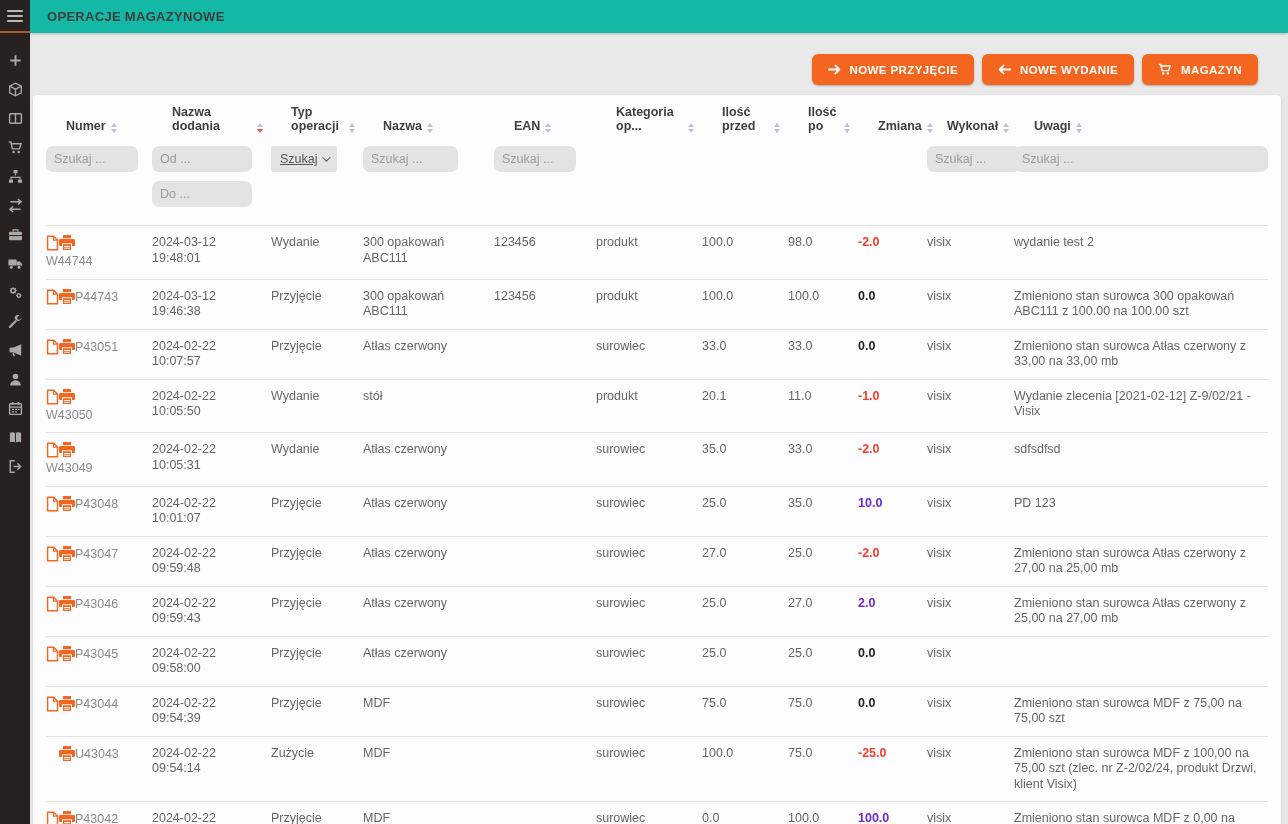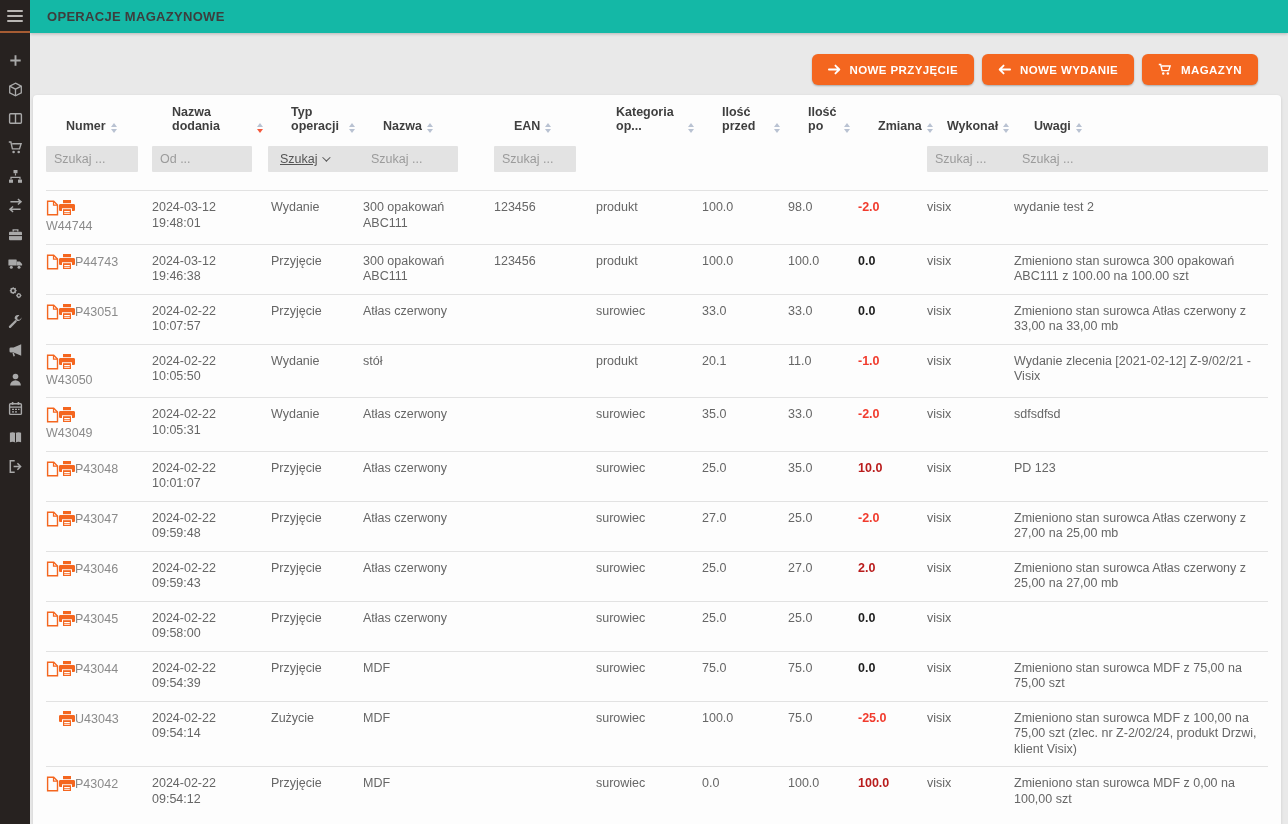--- a/index.html
+++ b/index.html
@@ -36,43 +36,43 @@
   .grid-row { display:grid; grid-template-columns:106px 119px 92px 131px 102px 106px 86px 70px 69px 87px minmax(0,1fr); }
 
   .thead { padding-top:10px; padding-bottom:18px; }
   .th { display:flex; align-items:flex-end; font-size:12.5px; font-weight:bold; color:#3f3f3f; padding-right:8px; cursor:pointer;margin-left:20px; }
   .sort { display:inline-flex; flex-direction:column; gap:2px; margin-left:5px; }
   .tri-up   { width:0; height:0; border-left:3.5px solid transparent; border-right:3.5px solid transparent; border-bottom:4px solid #b9c2d2; }
   .tri-down { width:0; height:0; border-left:3.5px solid transparent; border-right:3.5px solid transparent; border-top:4px solid #b9c2d2; }
   .tri-down.active { border-top-color:#f4583c; }
 
   .filters { margin-top:13px; align-items:start; }
-  .f-input { background:#e3e3e3; border:0; border-radius:1px; height:26px; font-family:"Liberation Sans",sans-serif;
+  .f-input { background:#e3e3e3; border:0; border-radius:7px; height:26px; font-family:"Liberation Sans",sans-serif;
              font-size:12.5px; color:#555; padding:0 8px; outline:none; display:block; }
   .f-input::placeholder { color:#9b9b9b; opacity:1; }
-  .date-stack { display:flex; flex-direction:row; gap:16px; }
+  .date-stack { display:flex; flex-direction:column; gap:9px; }
   .f-select { background:#e3e3e3; border-radius:3px; height:26px; width:66px; display:flex; align-items:center;
               justify-content:space-between; padding:0 9px; font-size:12.5px; color:#555; cursor:pointer;text-decoration:underline; }
   .chev { width:6px; height:6px; border-right:1.4px solid #555; border-bottom:1.4px solid #555;
           transform:rotate(45deg) translateY(-2px); }
 
   .w-numer{width:92px} .w-date{width:100px} .w-nazwa{width:95px} .w-ean{width:82px} .w-wyk{width:94px} .w-uwagi{width:100%}
 
   
   .tr { border-top:1px solid #e2e2e2; min-height:49px; cursor:pointer; }
   .td { padding:9px 10px 9px 0; font-size:12.5px; color:#666; line-height:15.5px; }
   .cell-num { display:flex; flex-wrap:wrap; align-items:flex-start; padding-right:4px; }
   .ricon { display:block; height:16px; }
   .ricon.hidden { visibility:hidden; }
   .num-text { color:#8b8b8b; margin-top:1px; }
   .num-text.wrap { flex-basis:100%; margin-top:3px; }
   .two-line span { display:block; }
   .change { font-weight:bold; color:#1d1d1d; }
   .change.neg { color:#f13b2d; }
-  .change.pos { color:#b91c1c; }
+  .change.pos { color:#6d28d9; }
 </style>
 </head>
 <body>
 
 <div class="sidebar">
   <div class="menu-btn">
       <span class="bars">
         <i></i>
         <i></i>
         <i></i>

